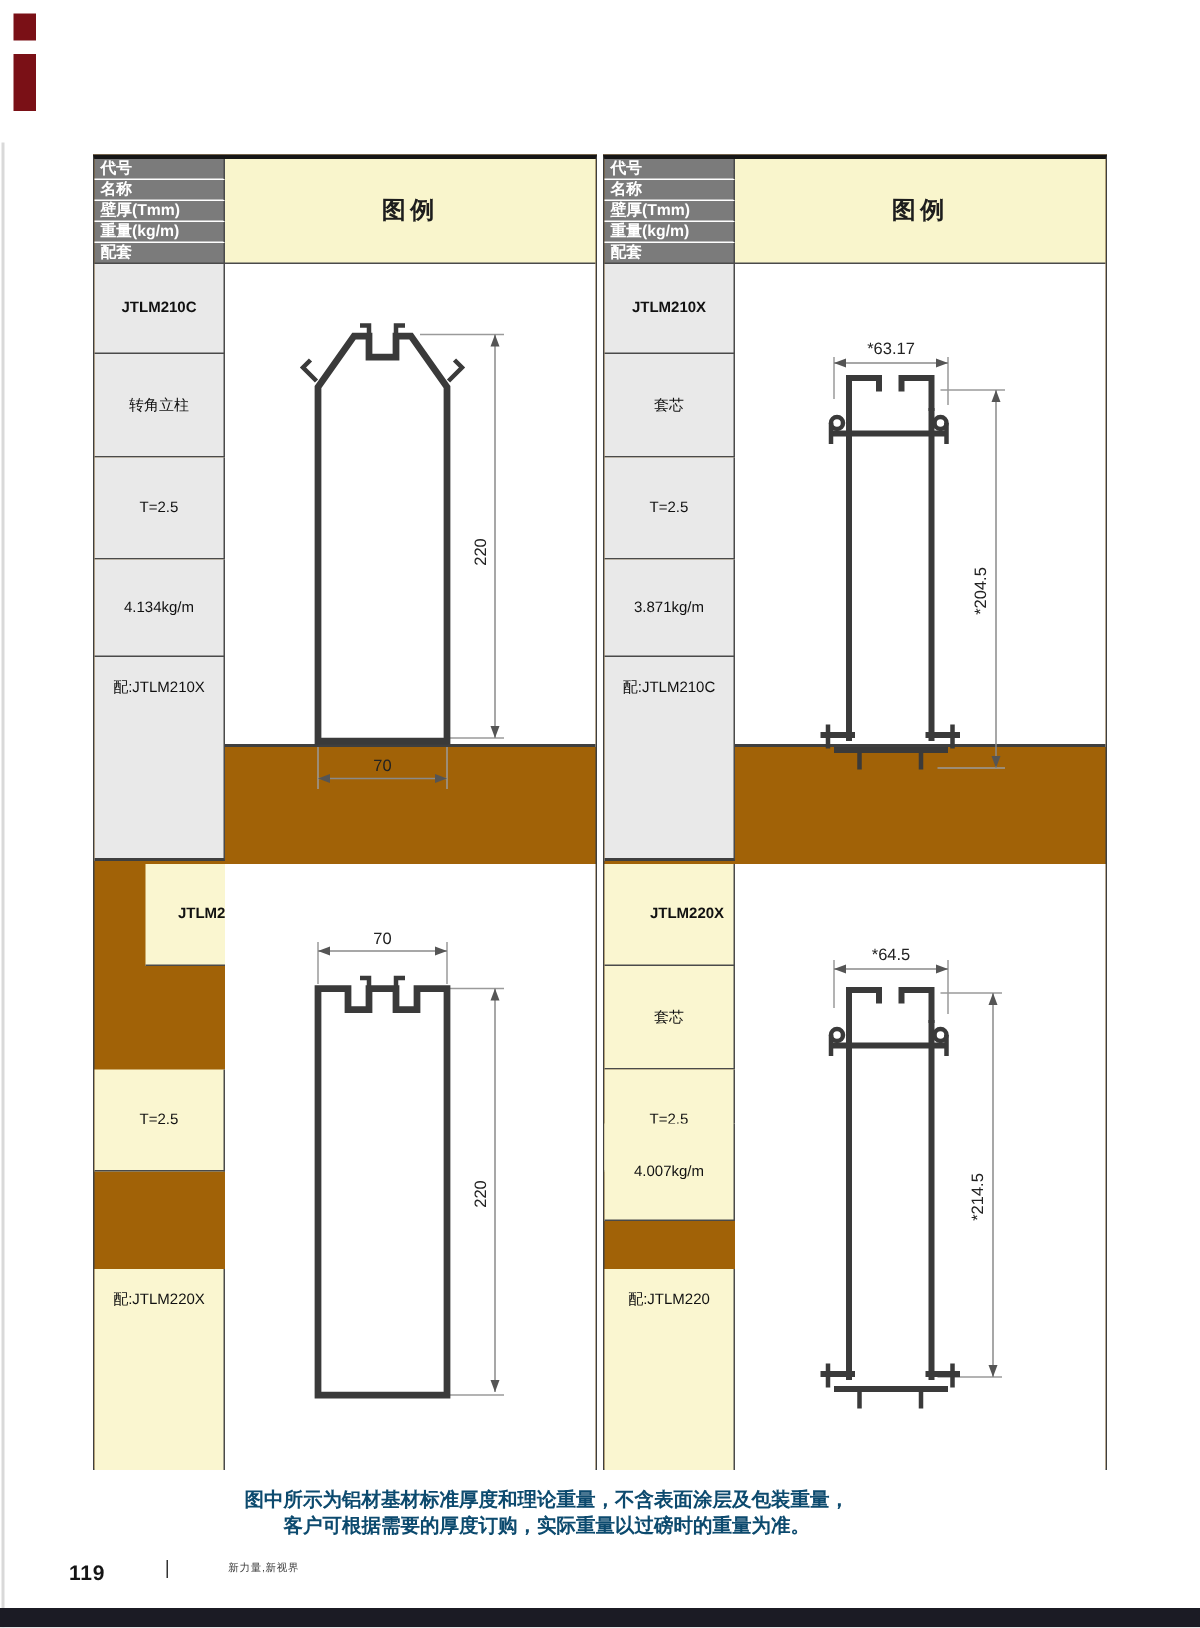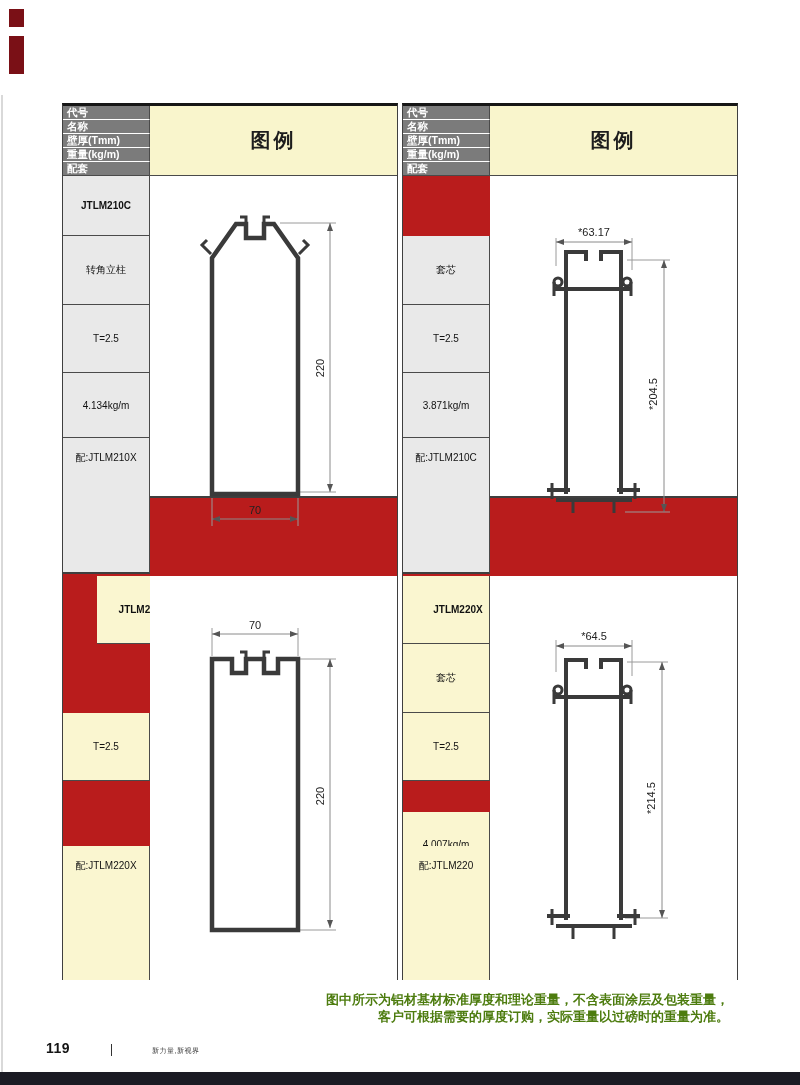--- a/index.html
+++ b/index.html
@@ -6,32 +6,32 @@
   .page{position:relative;width:800px;height:1085px;background:#ffffff;
         font-family:"Liberation Sans",sans-serif;overflow:hidden;}
 
   
   .red-mark{position:absolute;background:#7a1016;}
   .edge-line{position:absolute;left:1px;top:95px;width:2px;height:990px;background:#d9d9d9;}
   .bottom-bar{position:absolute;left:0;bottom:0;width:800px;height:13px;background:#1b1b24;}
 
   
   .ptable{position:absolute;top:103px;width:336px;height:877px;box-sizing:border-box;
-          border:1px solid #3f3f3f;border-top:3px solid #161616;background:#b91c1c;}
+          border:1px solid #3f3f3f;border-top:3px solid #161616;background:#a16207;}
   .t-left{left:62px;}
   .t-right{left:402px;}
   .cell{position:absolute;box-sizing:border-box;}
 
   .hdr{left:0;width:87px;height:14px;background:#7b7b7b;color:#ffffff;
        font-weight:bold;font-size:10.5px;line-height:13px;padding-left:4px;
        border-bottom:1px solid #ffffff;border-right:1px solid #4a4a4a;}
   .hdr-last{border-bottom:1px solid #4a4a4a;height:14px;}
   .legend{left:87px;right:0;top:0;height:70px;background:#f9f5cc;
           border-bottom:1px solid #4a4a4a;display:flex;align-items:center;justify-content:center;
-          font-weight:bold;font-size:20px;letter-spacing:3px;color:#1d1d1d;}
+          font-weight:bold;font-size:16px;letter-spacing:3px;color:#1d1d1d;}
 
   .lc{left:0;width:87px;border-right:1px solid #4a4a4a;border-bottom:1px solid #4a4a4a;
       display:flex;align-items:center;justify-content:center;font-size:10px;color:#111111;}
   .lc.gray{background:#e9e9e9;}
   .lc.yellow{background:#faf6d0;}
   .lc.code{font-weight:bold;}
   .lc.match{align-items:flex-start;padding-top:13px;}
   .lc.secend{border-bottom:2px solid #3f3f3f;}
   .lc.last{border-bottom:none;}
 
@@ -41,23 +41,23 @@
   .draw svg{display:block;}
 
   .dimtext{font-size:11px;fill:#222222;font-family:"Liberation Sans",sans-serif;}
   .prof{stroke:#3a3a3a;fill:none;}
   .profil{stroke:#3a3a3a;fill:#ffffff;}
   .ext{stroke:#9a9a9a;stroke-width:1;fill:none;}
   .dim{stroke:#8a8a8a;stroke-width:1;fill:none;}
   .arr{fill:#555555;stroke:none;}
 
   
-  .note{position:absolute;left:0;top:991px;width:729px;text-align:right;
-        font-weight:bold;font-size:13px;color:#4d7c0f;line-height:17px;}
-  .pagenum{position:absolute;left:46px;top:1040px;display:flex;align-items:flex-end;color:#141414;gap:35px;}
+  .note{position:absolute;left:0;top:991px;width:729px;text-align:center;
+        font-weight:bold;font-size:13px;color:#0c4a6e;line-height:17px;}
+  .pagenum{position:absolute;left:46px;top:1040px;display:flex;align-items:flex-start;color:#141414;gap:35px;}
   .pagenum .num{font-weight:bold;font-size:14px;letter-spacing:0.5px;}
   .pagenum .sep{display:inline-block;width:1px;height:12px;background:#333333;margin:0 5px 0 6px;}
   .pagenum .slogan{font-size:7px;color:#3a3a3a;letter-spacing:0.5px;}
 </style>
 </head>
 <body>
 
 <div class="page">
 
   <div class="red-mark" style="left:9px;top:9px;width:15px;height:18px;"></div>
@@ -124,20 +124,21 @@
   </div>
 
   <div class="ptable t-right">
     <div class="cell hdr" style="top:0;">代号</div>
     <div class="cell hdr" style="top:14px;">名称</div>
     <div class="cell hdr" style="top:28px;">壁厚(Tmm)</div>
     <div class="cell hdr" style="top:42px;">重量(kg/m)</div>
     <div class="cell hdr hdr-last" style="top:56px;">配套</div>
     <div class="cell legend">图例</div>
 
+    <div class="cell lc gray code" style="top:70px;height:60px;">JTLM210X</div>
     <div class="cell lc gray" style="top:130px;height:69px;">套芯</div>
     <div class="cell lc gray" style="top:199px;height:68px;">T=2.5</div>
     <div class="cell lc gray" style="top:267px;height:65px;">3.871kg/m</div>
     <div class="cell lc gray match secend" style="top:332px;height:136px;">配:JTLM210C</div>
 
     <div class="cell draw sec1">
       <svg width="247" height="396" viewBox="0 0 247 396">
 
         <path class="ext" d="M66,62 V90 M142,62 V94"></path>
         <path class="dim" d="M66,66 H142"></path>
@@ -160,21 +161,21 @@
         <path class="prof" stroke-width="4" d="M80,314 H57 M127,314 H150"></path>
         <path class="prof" stroke-width="3" d="M62,307 V323 M145,307 V323"></path>
         <path class="prof" stroke-width="4" d="M66,324 H142"></path>
         <path class="prof" stroke-width="3" d="M83,326 V337 M124,326 V337"></path>
       </svg>
     </div>
 
     <div class="cell lc yellow code" style="top:470px;height:68px;padding-left:24px;">JTLM220X</div>
     <div class="cell lc yellow" style="top:538px;height:69px;">套芯</div>
     <div class="cell lc yellow" style="top:607px;height:68px;">T=2.5</div>
-    <div class="cell lc yellow" style="top:706px;height:65px;text-align:right;">4.007kg/m</div>
+    <div class="cell lc yellow" style="top:643px;height:65px;text-align:right;">4.007kg/m</div>
     <div class="cell lc yellow match last" style="top:740px;height:134px;">配:JTLM220</div>
 
     <div class="cell draw sec2">
       <svg width="247" height="404" viewBox="0 0 247 404">
 
         <path class="ext" d="M66,64 V96 M142,64 V100"></path>
         <path class="dim" d="M66,70 H142"></path>
         <polygon class="arr" points="66,70 74,67 74,73"></polygon>
         <polygon class="arr" points="142,70 134,67 134,73"></polygon>
         <text class="dimtext" x="104" y="64" text-anchor="middle">*64.5</text>

